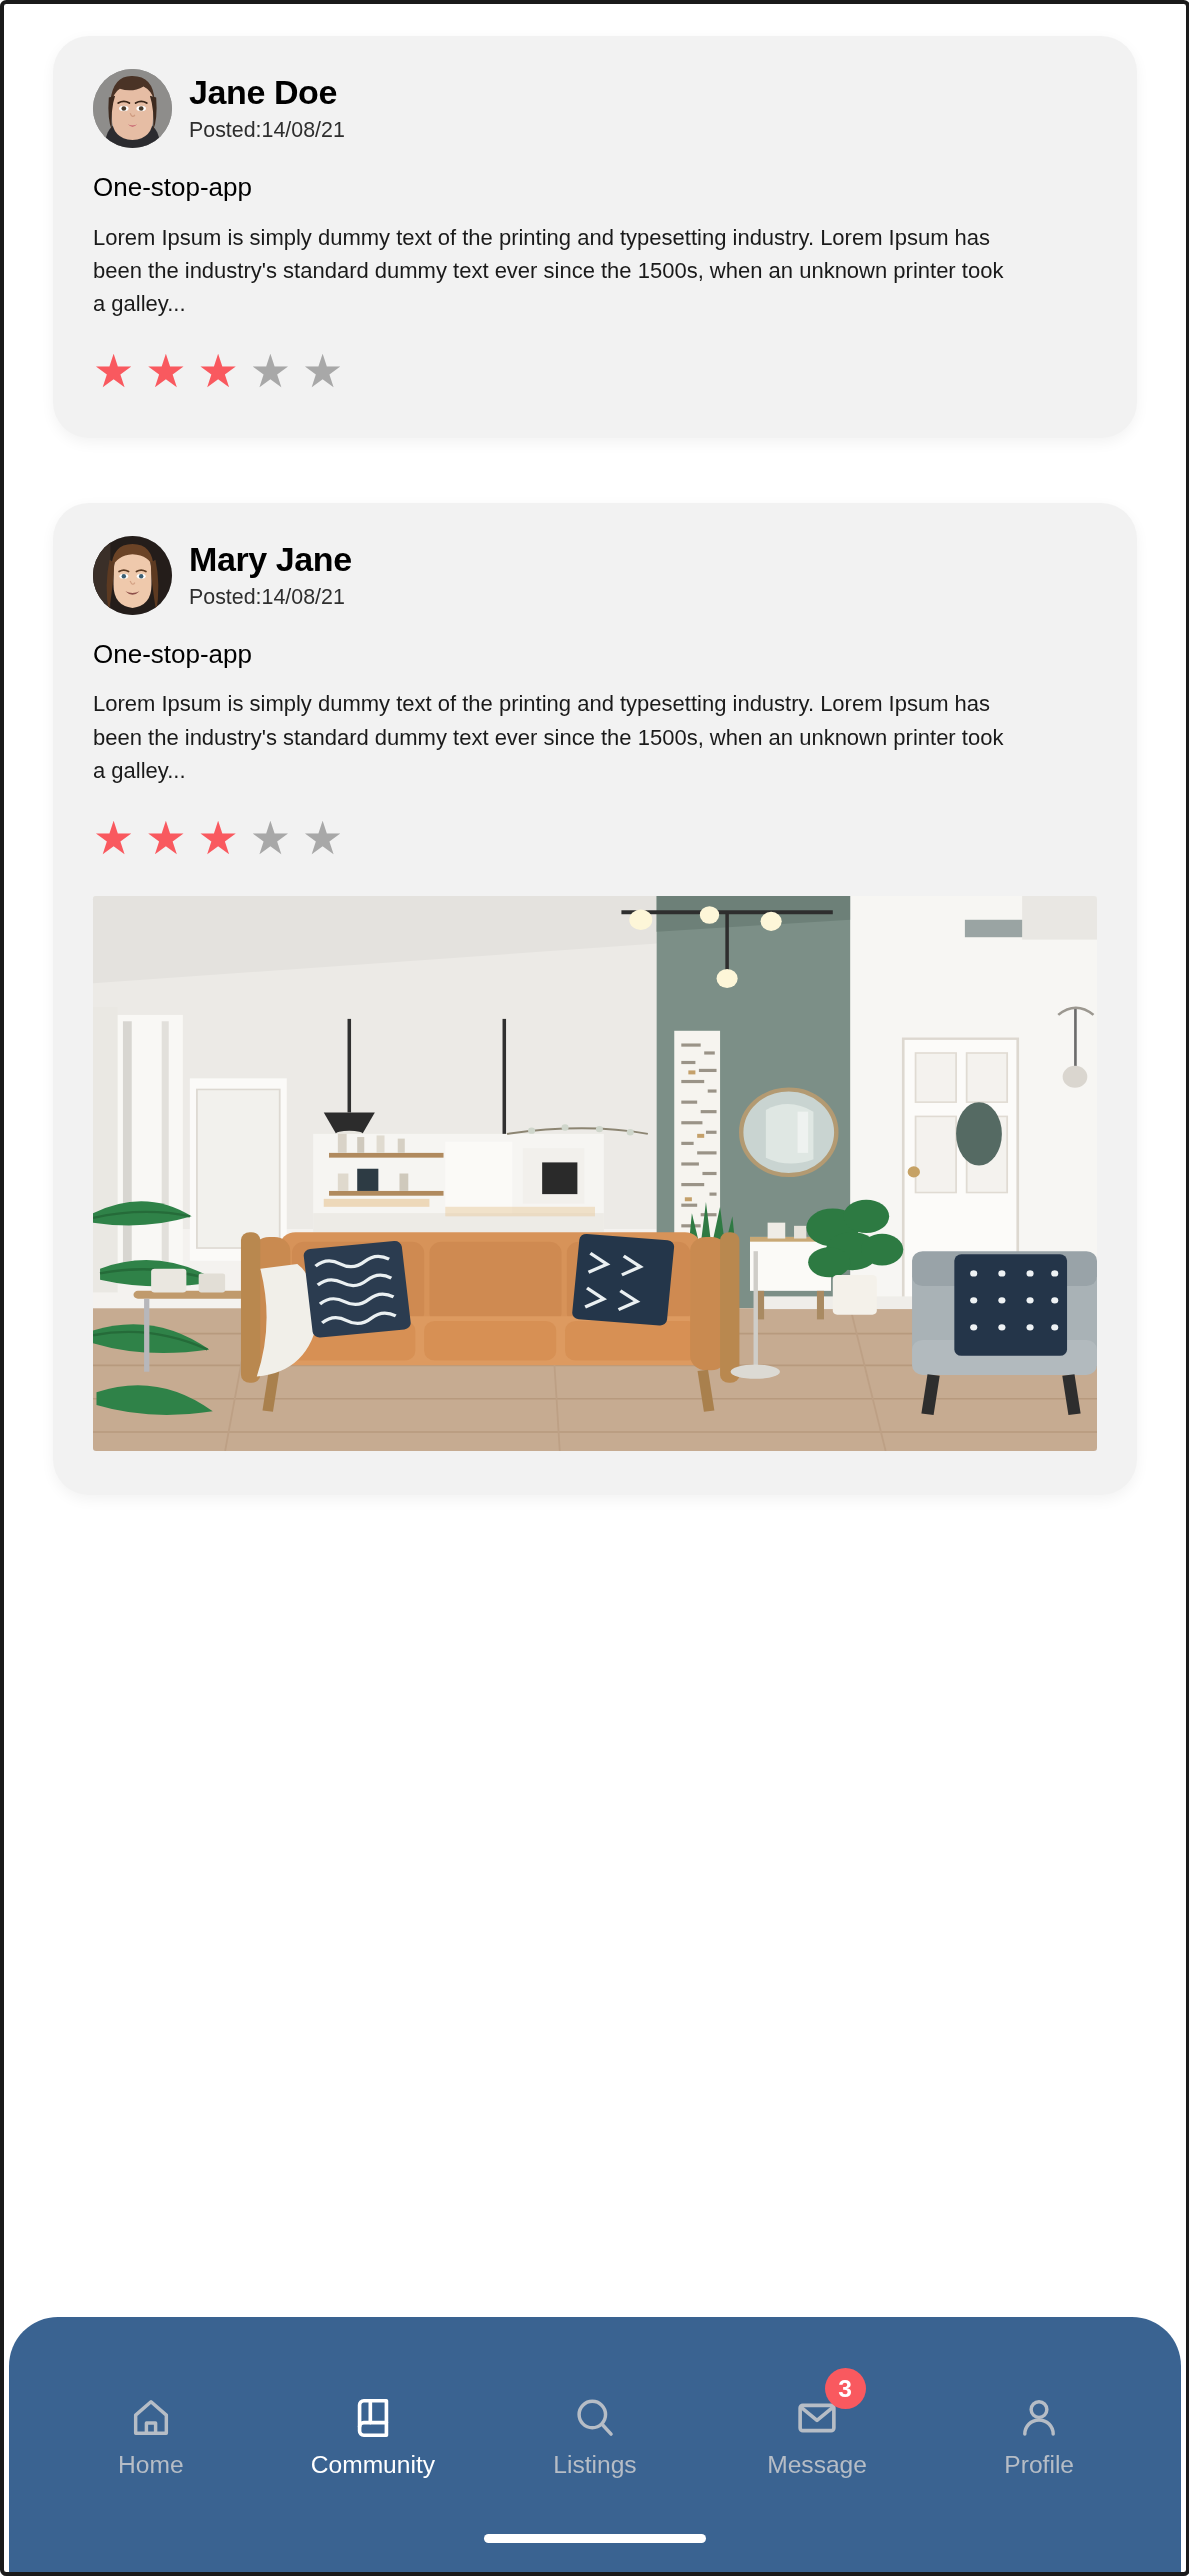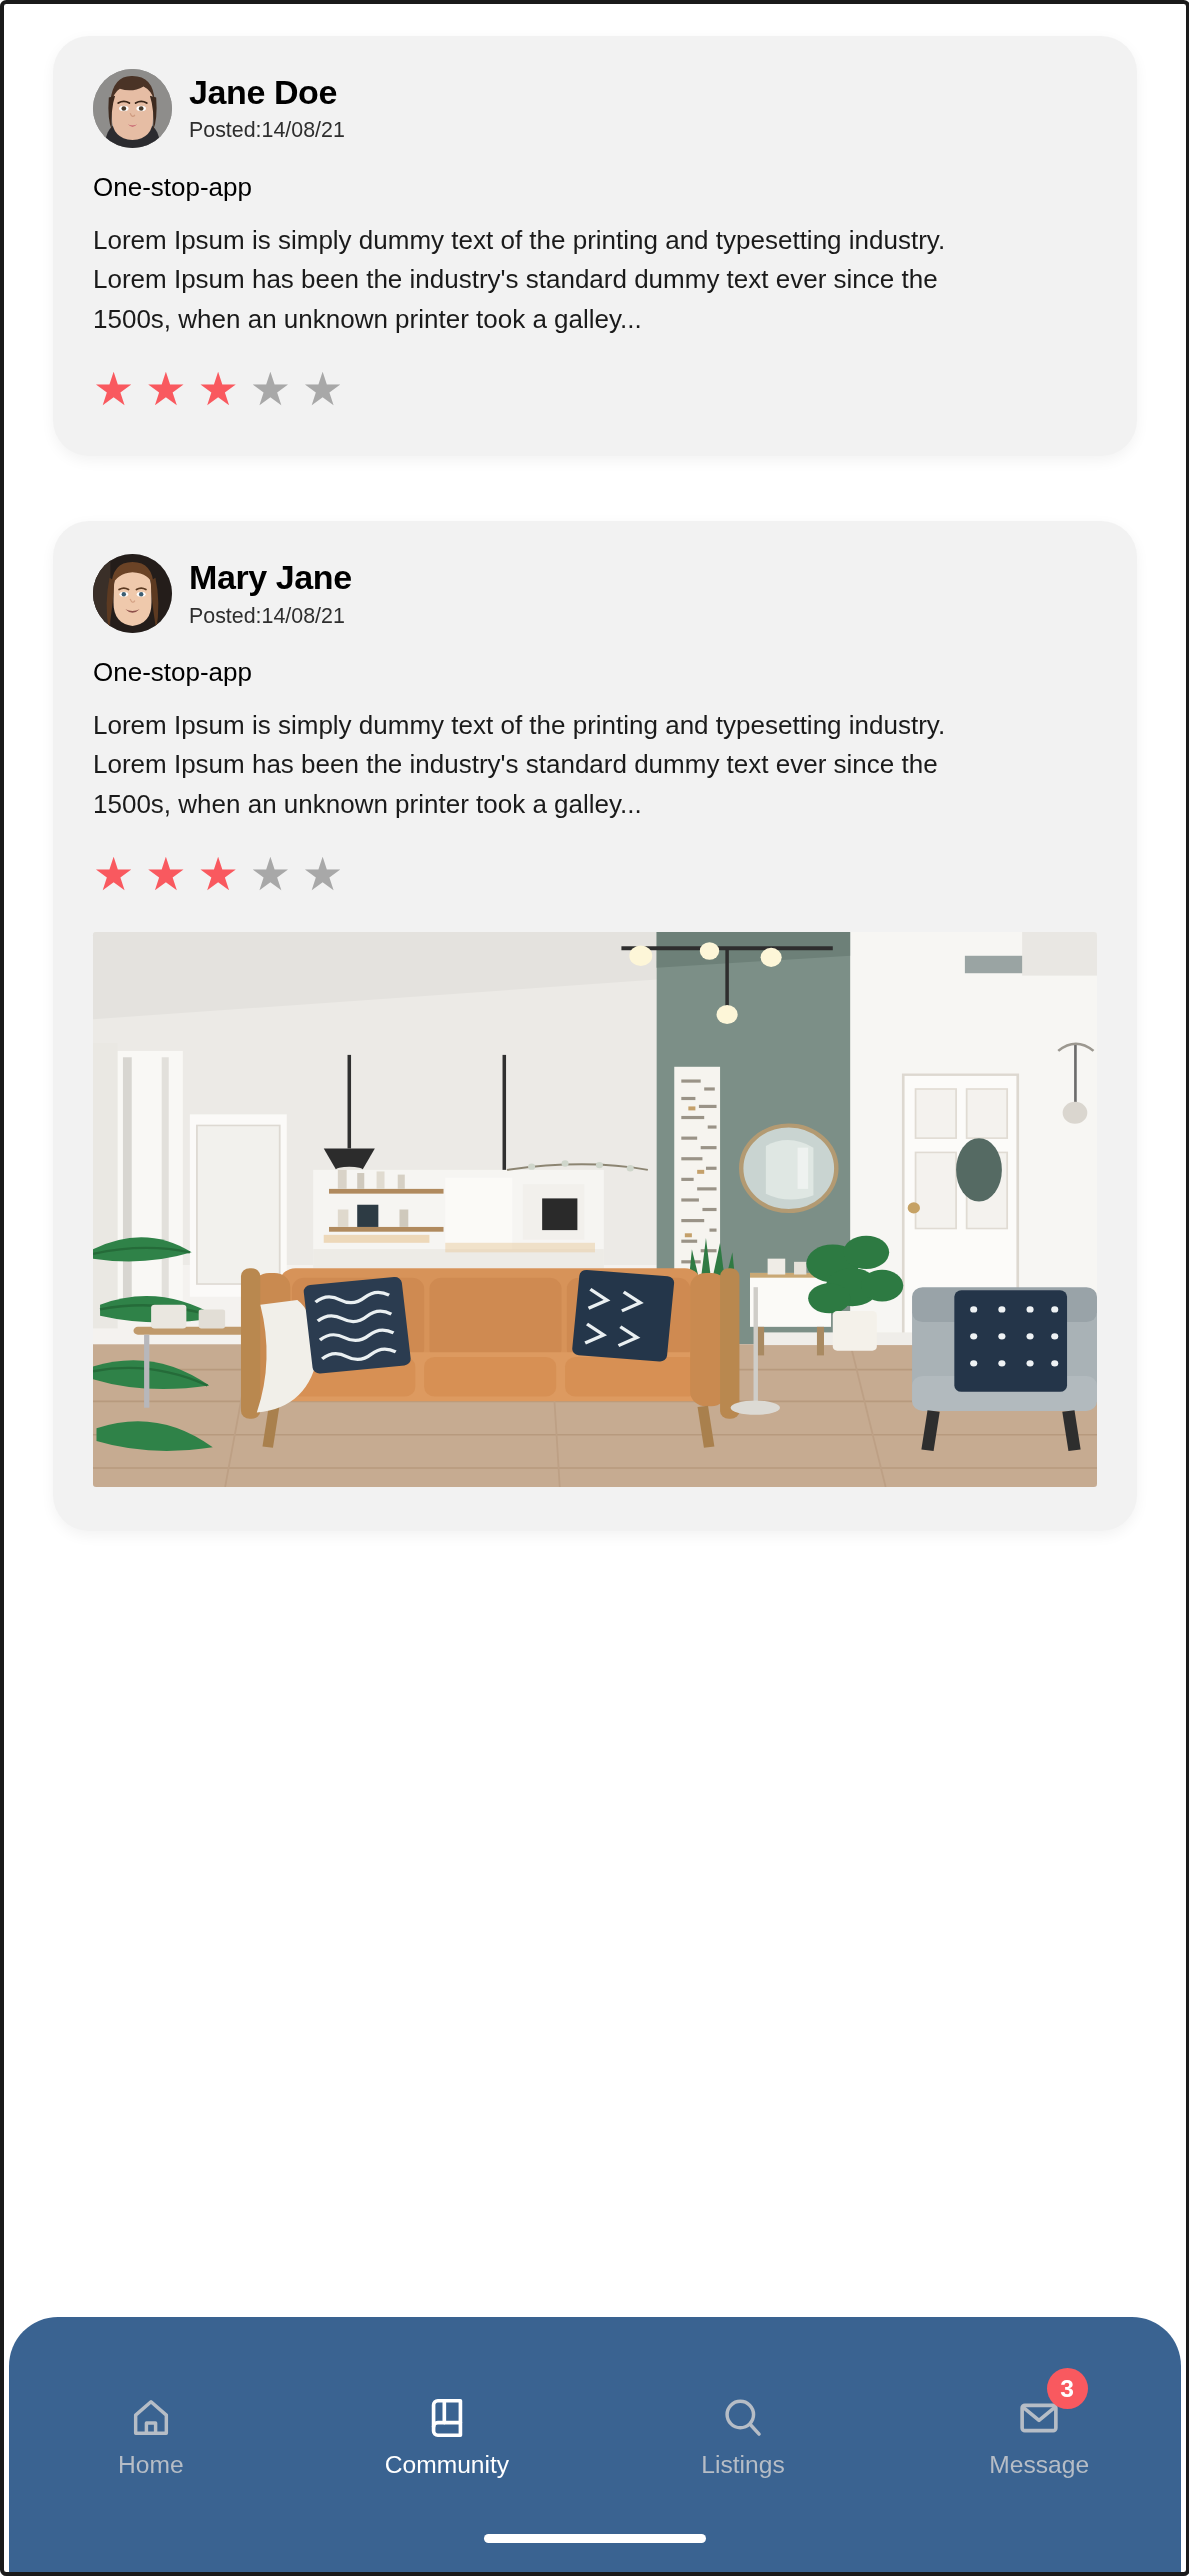--- a/index.html
+++ b/index.html
@@ -69,21 +69,21 @@
     line-height: 1.1;
   }
   .post-title {
     font-size: 26px;
     font-weight: normal;
     color: #000000;
     margin: 20.6px 0 17.4px 0;
     line-height: 1.2;
   }
   .post-body {
-    font-size: 26px;
+    font-size: 22px;
     color: #1a1a1a;
     line-height: 1.52;
     margin: 0 0 27px 0;
     max-width: 920px;
   }
   .stars {
     display: flex;
     gap: 11px;
     align-items: center;
   }
@@ -526,19 +526,28 @@
         <span class="nav-icon">
           <svg width="46" height="46" viewBox="0 0 24 24" fill="none" stroke="#b6bdc6" stroke-width="1.9" stroke-linecap="round" stroke-linejoin="round">
             <rect x="3.2" y="5.4" width="17.6" height="13.2" rx="1.4"></rect>
             <path d="M4.4 7 L12 13.2 L19.6 7"></path>
           </svg>
           <span class="badge">3</span>
         </span>
         <span class="nav-label">Message</span>
       </div>
 
+      <div class="nav-item">
+        <span class="nav-icon">
+          <svg width="46" height="46" viewBox="0 0 24 24" fill="none" stroke="#b6bdc6" stroke-width="1.8" stroke-linecap="round">
+            <circle cx="12" cy="7.6" r="4.1"></circle>
+            <path d="M4.6 20.4 A7.4 7.4 0 0 1 19.4 20.4"></path>
+          </svg>
+        </span>
+        <span class="nav-label">Profile</span>
+      </div>
 
     </div>
     <div class="home-indicator"></div>
   </div>
 
 </div>
 
 
 </body></html>

